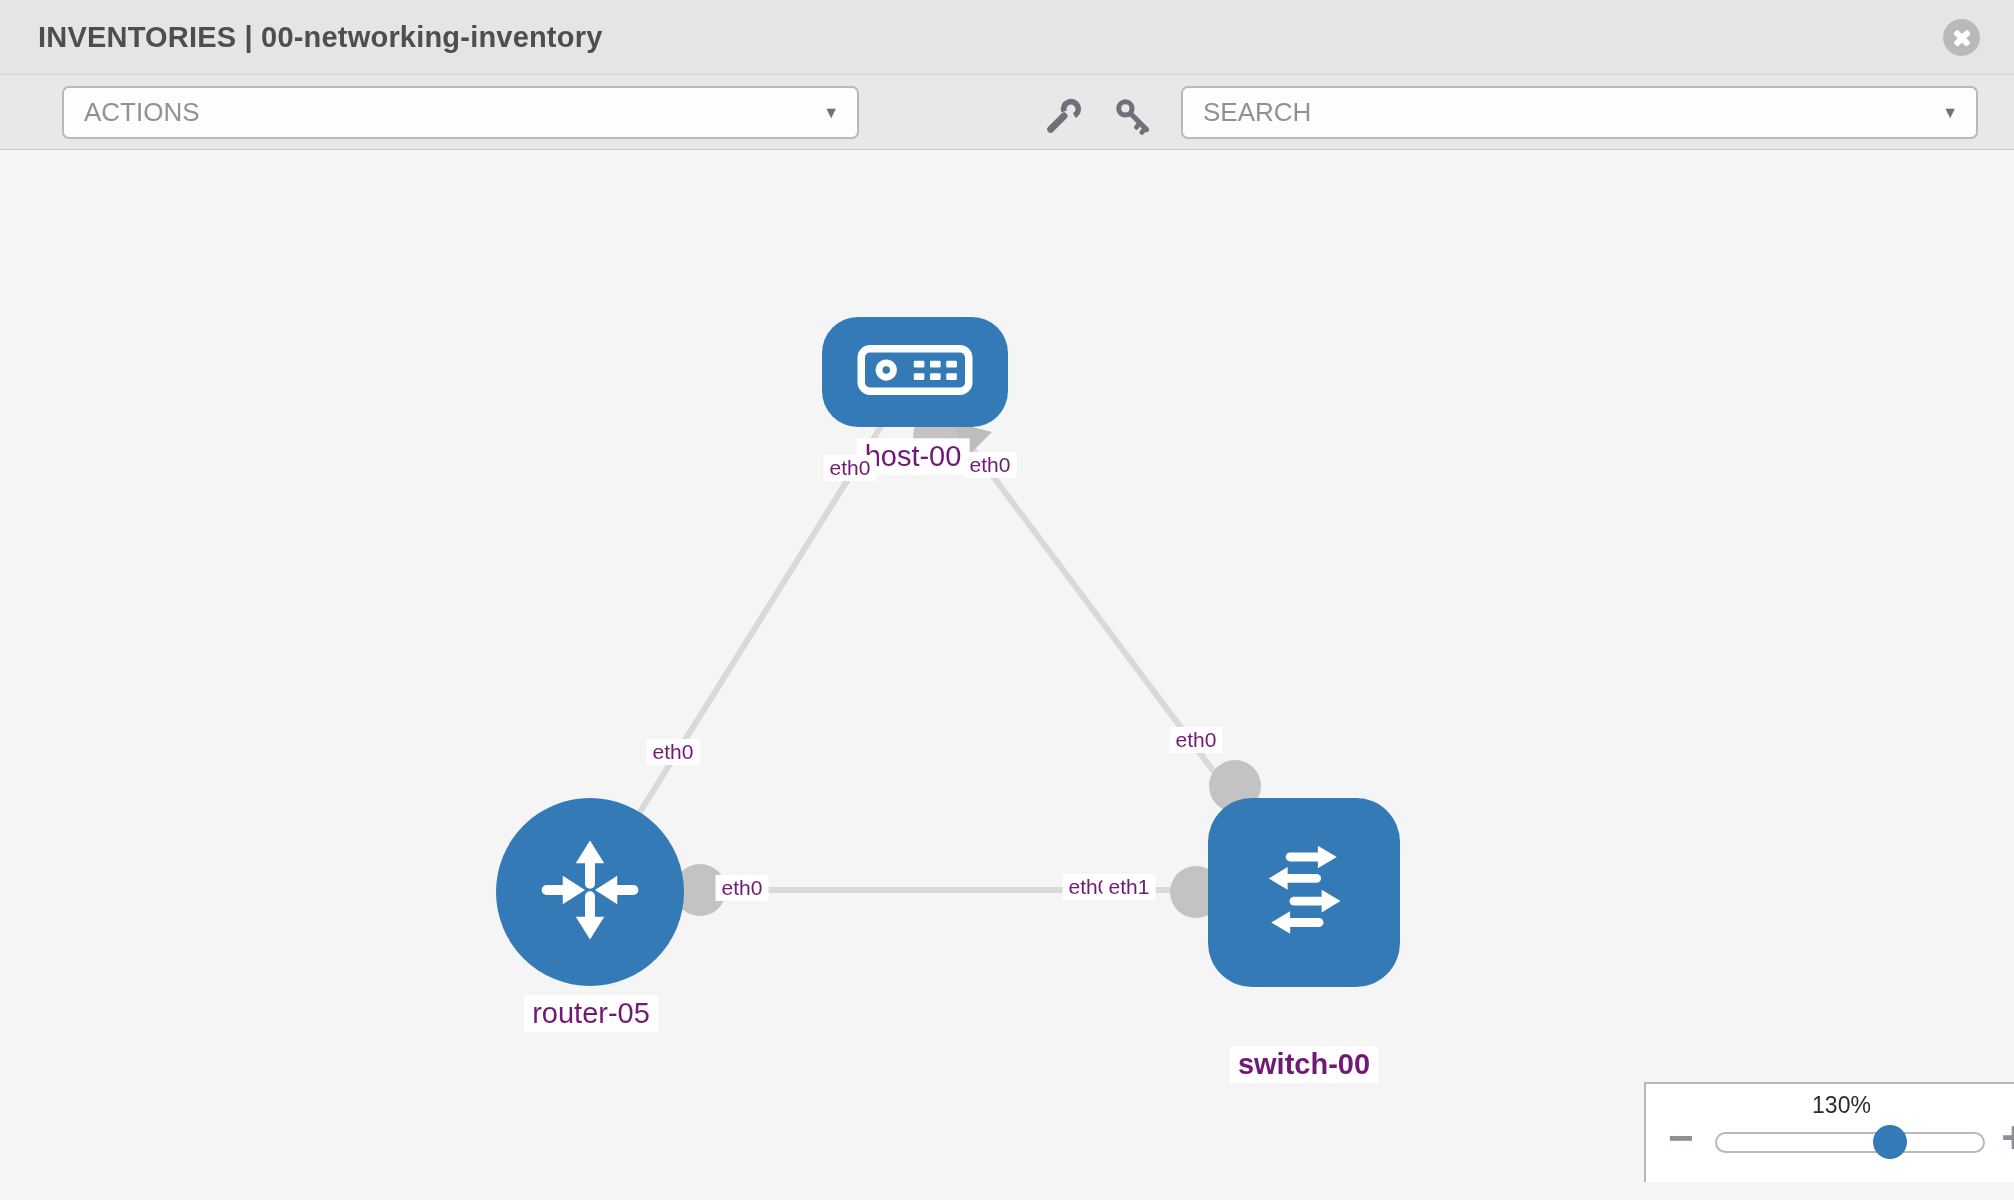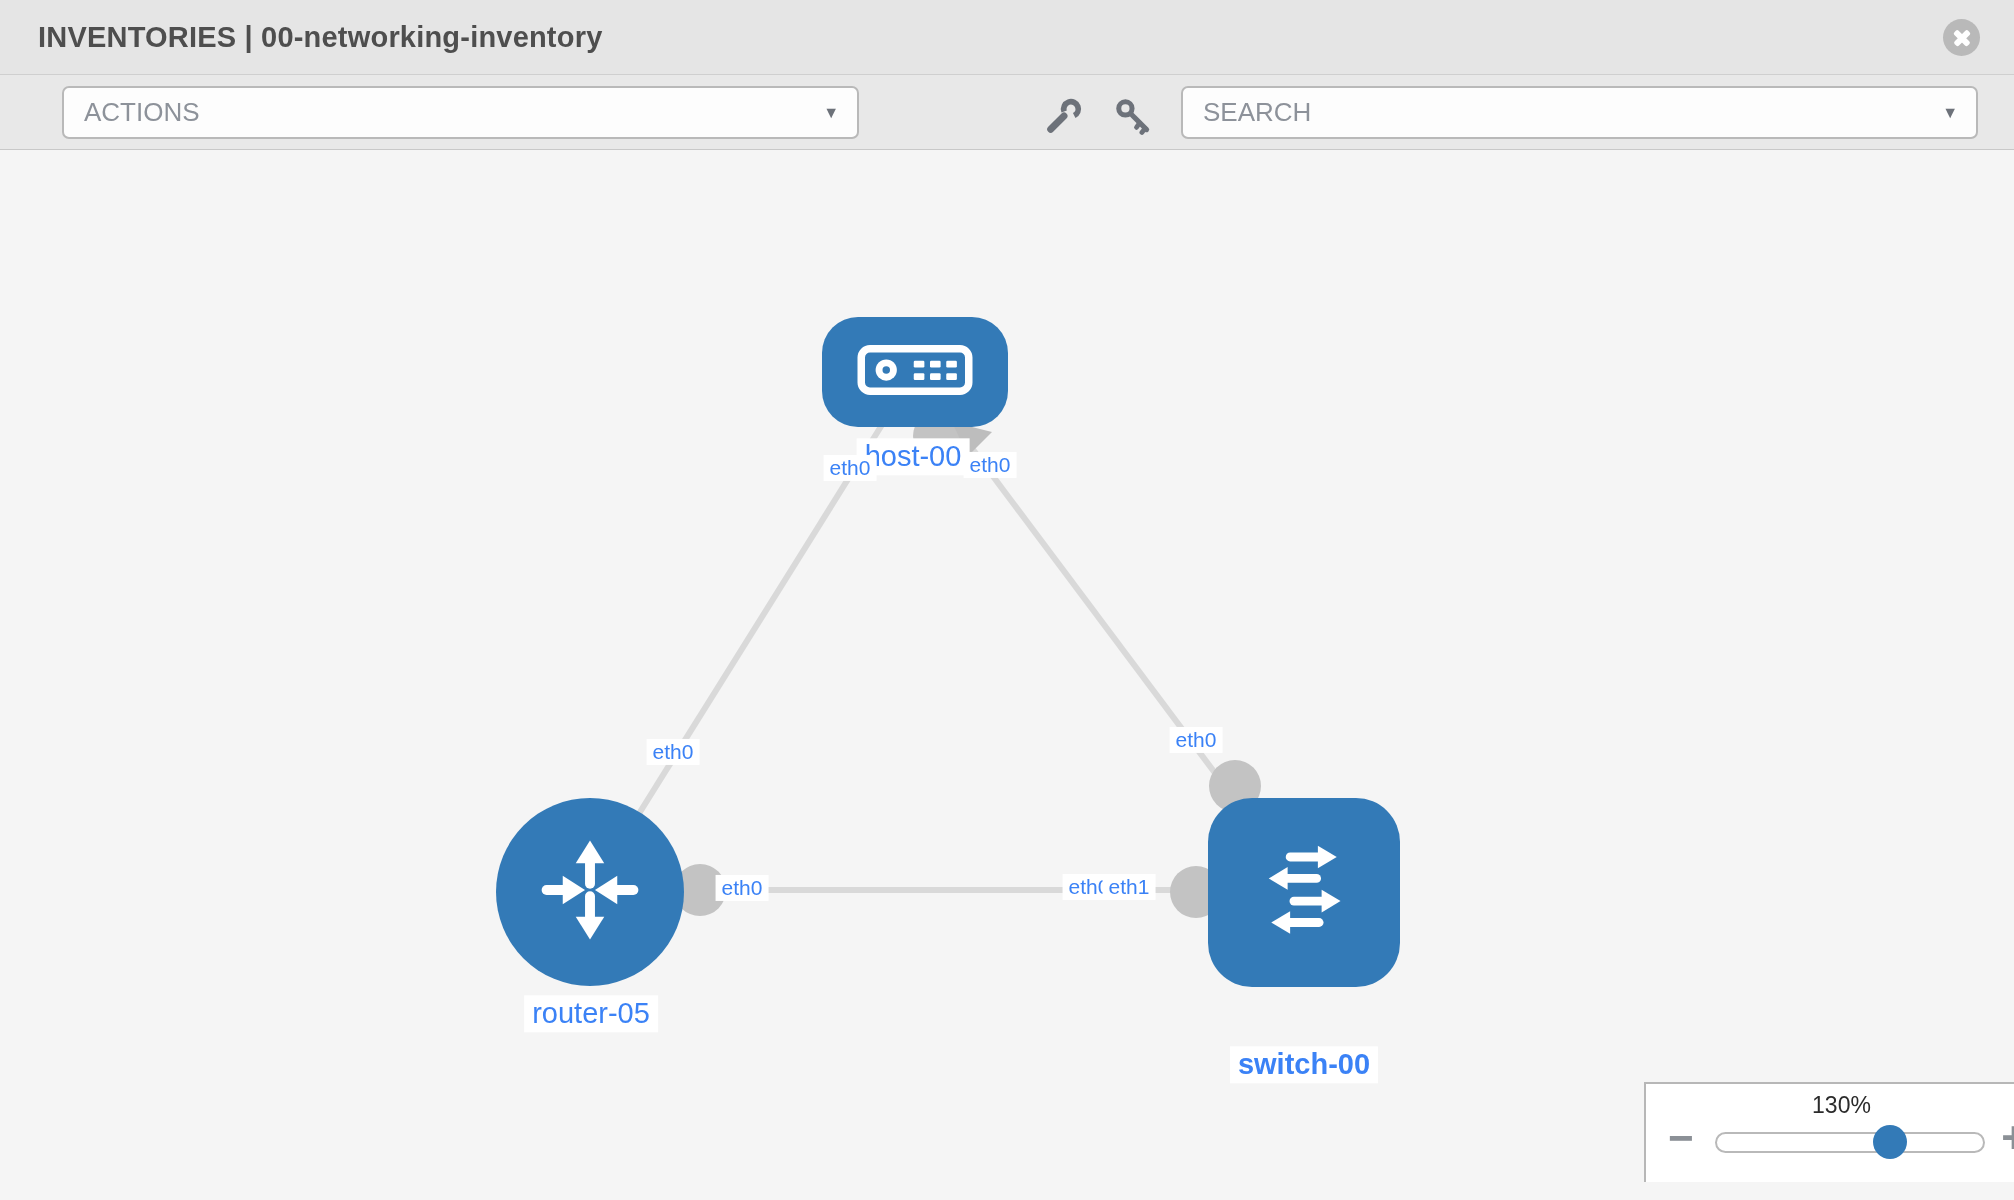--- a/index.html
+++ b/index.html
@@ -39,21 +39,21 @@
   .canvas { position:relative; width:2014px; height:1050px; background:#f5f5f5; overflow:hidden; }
   .link-layer { position:absolute; left:0; top:0; }
 
   .node { position:absolute; background:#337ab7; display:flex; align-items:center;
           justify-content:center; cursor:pointer; }
   .node-host   { left:822px;  top:167px; width:186px; height:110px; border-radius:36px; }
   .node-router { left:496px;  top:648px; width:188px; height:188px; border-radius:50%; }
   .node-switch { left:1208px; top:648px; width:192px; height:189px; border-radius:44px; }
 
   .lbl { position:absolute; transform:translate(-50%,-50%); background:#ffffff;
-         color:#3b82f6; white-space:nowrap; line-height:1.15; }
+         color:#701a75; white-space:nowrap; line-height:1.15; }
   .lbl-node  { font-size:29px; padding:2px 8px; }
   .lbl-iface { font-size:21px; padding:1px 6px; }
 
   
   .zoom-panel { position:absolute; left:1621px; top:932px; width:393px; height:100px;
                 background:#ffffff; border-left:2px solid #b7b7b7; border-top:2px solid #b7b7b7;margin-left:23px; }
   .zoom-level { position:absolute; top:8px; left:0; width:100%; text-align:center;
                 font-size:23px; color:#2b2b2b; }
   .zoom-minus { position:absolute; left:22px; top:32px; font-size:44px; font-weight:bold;
                 color:#8b9096; background:none; border:none; line-height:1; cursor:pointer; }

